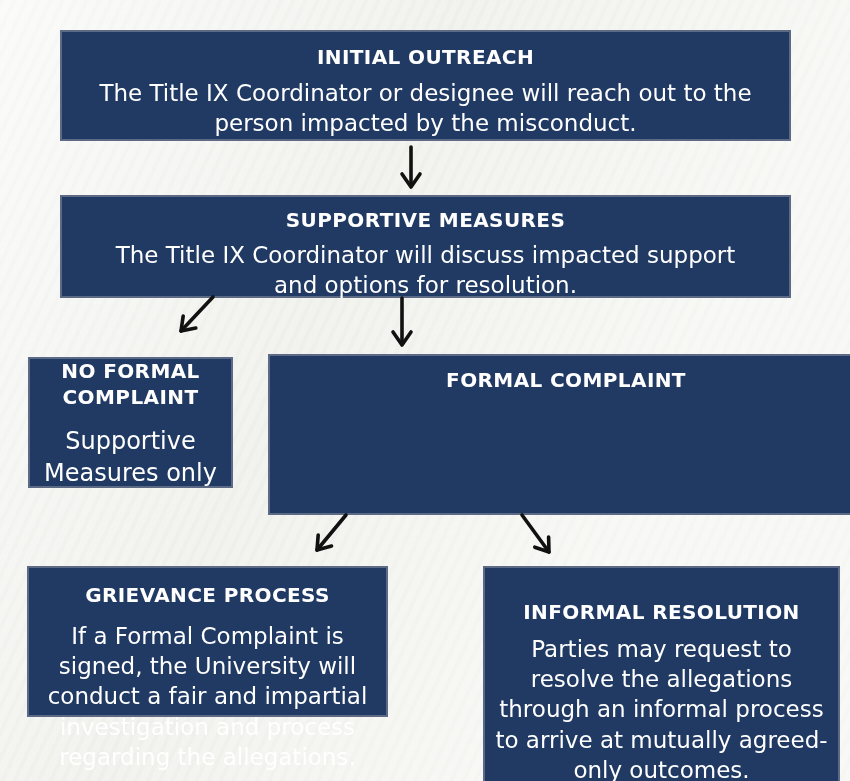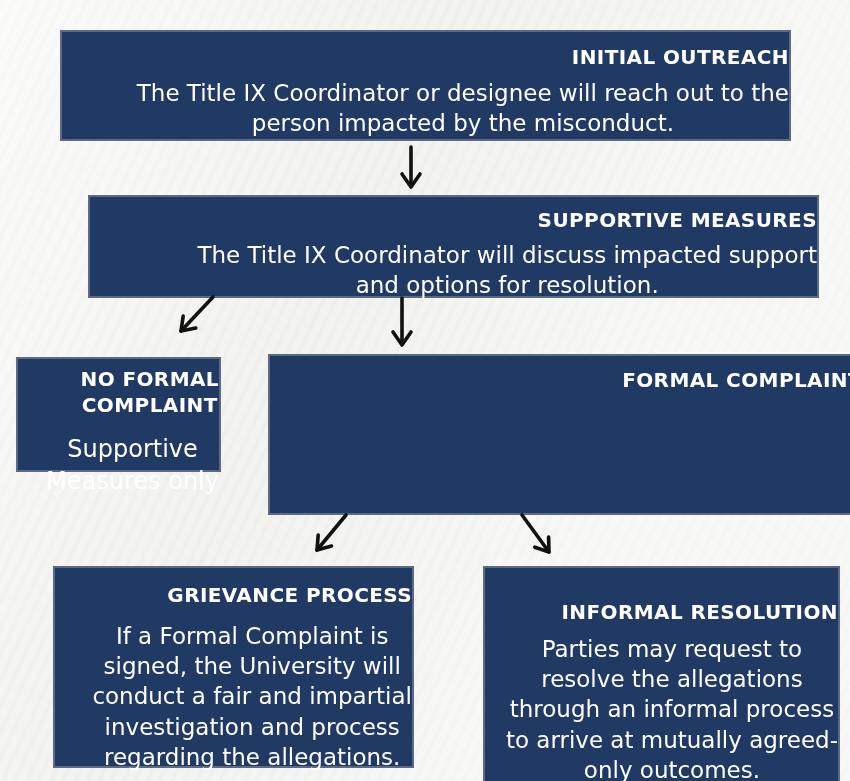--- a/index.html
+++ b/index.html
@@ -17,46 +17,46 @@
       repeating-linear-gradient(115deg, rgba(220,220,216,0.16) 0 4px, rgba(255,255,255,0.16) 4px 11px);
   }
   .node {
     position: absolute;
     box-sizing: border-box;
     background: var(--node-bg, #203a64);
     border: 2px solid var(--node-border, #5c6a85);
     color: var(--node-text, #ffffff);
     display: flex;
     flex-direction: column;
-    align-items: flex-end;
+    align-items: center;
     text-align: center;
   }
   .node-title {
     font-weight: bold;
     font-size: 20px;
     line-height: 1.28;
     letter-spacing: 0.4px;
     white-space: pre-line;
   }
   .node-body {
     font-size: 23px;
     line-height: 1.32;
     white-space: pre-line;
   }
   
   #n-initial     { left: 60px;  top: 30px;  width: 731px; height: 111px; padding-top: 13px; }
   #n-initial .node-title { margin-bottom: 7px; }
-  #n-supportive  { left: 60px;  top: 195px; width: 731px; height: 103px; padding-top: 11px; margin-left: 28px; }
+  #n-supportive  { left: 60px;  top: 195px; width: 731px; height: 103px; padding-top: 11px; }
   #n-supportive .node-title { margin-bottom: 6px; }
-  #n-noformal    { left: 16px;  top: 357px; width: 205px; height: 115px; padding-top: 8px; }
+  #n-noformal    { left: 28px;  top: 357px; width: 205px; height: 131px; padding-top: 0; }
   #n-noformal .node-title { margin-bottom: 16px; }
   #n-noformal .node-body  { font-size: 24px; }
   #n-formal      { left: 268px; top: 354px; width: 596px; height: 161px; padding-top: 12px; }
   #n-formal .node-title { margin-bottom: 3px; }
-  #n-grievance   { left: 27px;  top: 566px; width: 361px; height: 202px; padding-top: 15px; margin-left: 26px; }
+  #n-grievance   { left: 27px;  top: 566px; width: 361px; height: 151px; padding-top: 15px; }
   #n-grievance .node-title { margin-bottom: 12px; }
   #n-informal    { left: 455px; top: 566px; width: 357px; height: 231px; padding-top: 32px; margin-left: 28px; }
   #n-informal .node-title { margin-bottom: 8px; }
   
   .arrow { position: absolute; }
   .arrow path {
     fill: none;
     stroke: var(--arrow, #111111);
     stroke-width: 3.6;
     stroke-linecap: round;

